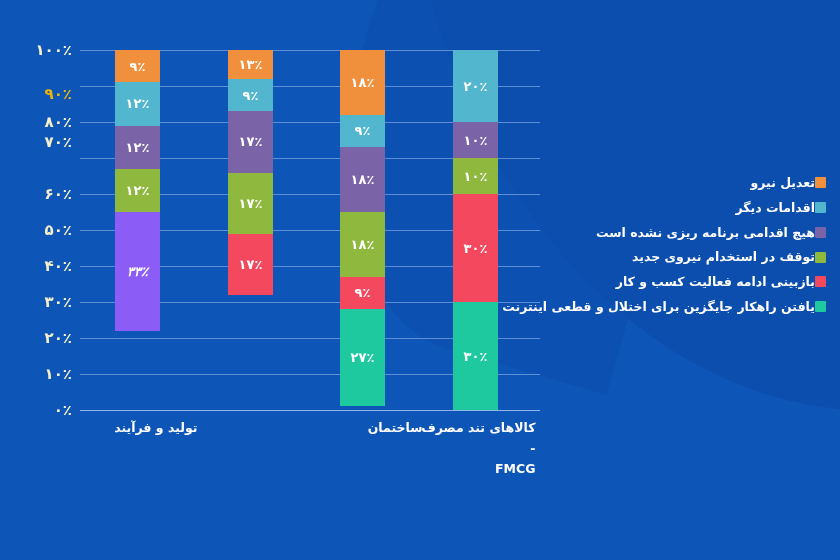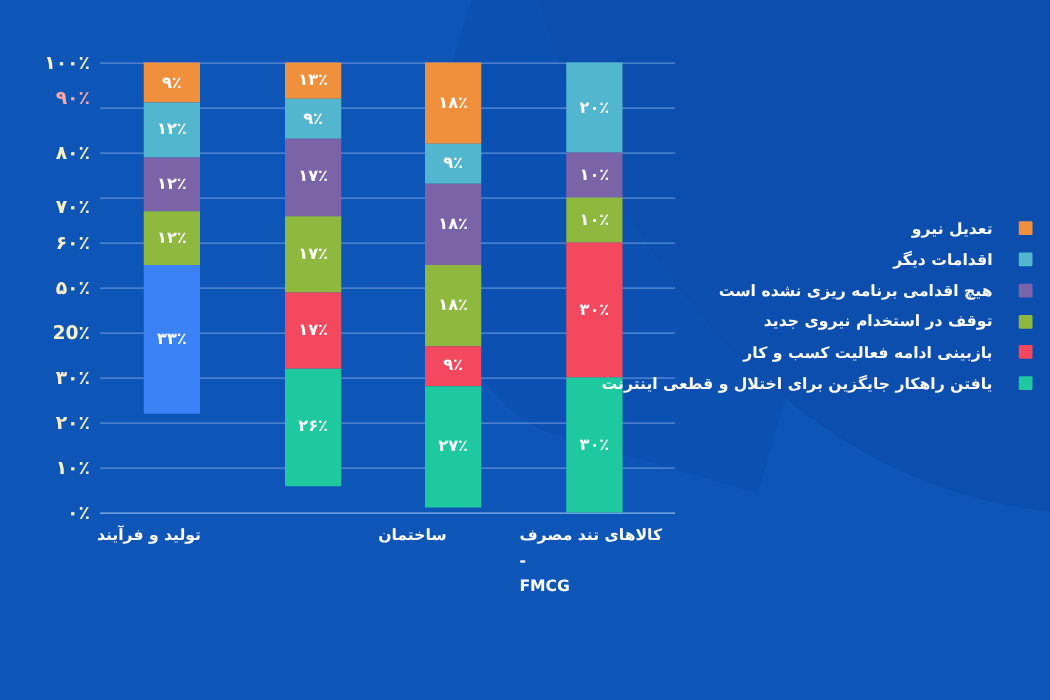--- a/index.html
+++ b/index.html
@@ -73,39 +73,39 @@
     overflow:hidden;
     direction:ltr;
   }
 
   
   #x-axis{position:absolute;left:80px;top:418px;width:460px;height:110px;}
   .xlabel{
     position:absolute;top:0;
     width:120px;
     transform:translateX(-50%);
-    text-align:left;
+    text-align:right;
     color:#FFFFFF;
     font-size:12.5px;
     font-weight:bold;
     line-height:1.65;
     direction:rtl;
   }
 
   
   #legend{
     position:absolute;
     right:14px;top:176px;
     width:268px;
     display:flex;flex-direction:column;
     gap:11px;
   }
   .legend-item{
     display:flex;align-items:center;justify-content:flex-start;
-    gap:21px;
+    gap:0;
     direction:rtl;
   }
   .legend-swatch{
     width:11px;height:11px;flex:0 0 11px;
     border-radius:1px;
   }
   .legend-label{
     color:#FFFFFF;
     font-size:12.5px;
     font-weight:bold;
@@ -119,55 +119,54 @@
 <div id="bg-swoosh"></div>
 <div id="bg-swoosh2"></div>
 
 <div id="chart-root">
 
   <div id="y-axis">
       <div class="ytick" style="top: 360px; color: rgb(246, 240, 200);">۰٪</div>
       <div class="ytick" style="top: 324px; color: rgb(246, 240, 200);">۱۰٪</div>
       <div class="ytick" style="top: 288px; color: rgb(246, 240, 200);">۲۰٪</div>
       <div class="ytick" style="top: 252px; color: rgb(246, 240, 200);">۳۰٪</div>
-      <div class="ytick" style="top: 216px; color: rgb(246, 240, 200);">20٪</div>
+      <div class="ytick" style="top: 216px; color: rgb(246, 240, 200);">۴۰٪</div>
       <div class="ytick" style="top: 180px; color: rgb(246, 240, 200);">۵۰٪</div>
       <div class="ytick" style="top: 144px; color: rgb(246, 240, 200); margin-left: 42px;">۶۰٪</div>
-      <div class="ytick" style="top: 115px; color: rgb(246, 240, 200);">۷۰٪</div>
+      <div class="ytick" style="top: 92px; color: rgb(246, 240, 200);">۷۰٪</div>
       <div class="ytick" style="top: 72px; color: rgb(246, 240, 200);">۸۰٪</div>
-      <div class="ytick" style="top: 28px; color: #fca5a5;">۹۰٪</div>
+      <div class="ytick" style="top: 44px; color: #eab308;">۹۰٪</div>
       <div class="ytick" style="top: 0px; color: rgb(246, 240, 200);">۱۰۰٪</div>
     </div>
 
   <div id="plot">
       <div class="gridline base" style="top: 360px; background: rgb(143, 181, 232);"></div>
       <div class="gridline" style="top: 324px; background: rgb(92, 143, 214);"></div>
       <div class="gridline" style="top: 288px; background: rgb(92, 143, 214);"></div>
       <div class="gridline" style="top: 252px; background: rgb(92, 143, 214);"></div>
       <div class="gridline" style="top: 216px; background: rgb(92, 143, 214);"></div>
       <div class="gridline" style="top: 180px; background: rgb(92, 143, 214);"></div>
       <div class="gridline" style="top: 144px; background: rgb(92, 143, 214);"></div>
       <div class="gridline" style="top: 108px; background: rgb(92, 143, 214);"></div>
       <div class="gridline" style="top: 72px; background: rgb(92, 143, 214);"></div>
       <div class="gridline" style="top: 36px; background: rgb(92, 143, 214);"></div>
       <div class="gridline" style="top: 0px; background: rgb(92, 143, 214);"></div>
       <div class="bar" style="left: 35px; height: 360px;">
         <div class="seg" style="height: 32.4px; background: rgb(241, 144, 60); color: rgb(255, 255, 255);">۹٪</div>
         <div class="seg" style="height: 43.2px; background: rgb(82, 182, 206); color: rgb(255, 255, 255);">۱۲٪</div>
         <div class="seg" style="height: 43.2px; background: rgb(123, 99, 168); color: rgb(255, 255, 255);">۱۲٪</div>
         <div class="seg" style="height: 43.2px; background: rgb(142, 184, 62); color: rgb(255, 255, 255);">۱۲٪</div>
-        <div class="seg" style="height: 118.8px; background: #3b82f6; color: rgb(255, 255, 255);">۳۳٪</div>
+        <div class="seg" style="height: 118.8px; background: #8b5cf6; color: rgb(255, 255, 255); font-style: italic;">۳۳٪</div>
       </div>
       <div class="bar" style="left: 148px; height: 360px;">
         <div class="seg" style="height: 29px; background: rgb(241, 144, 60); color: rgb(255, 255, 255);">۱۳٪</div>
         <div class="seg" style="height: 32.4px; background: rgb(82, 182, 206); color: rgb(255, 255, 255);">۹٪</div>
         <div class="seg" style="height: 61.2px; background: rgb(123, 99, 168); color: rgb(255, 255, 255);">۱۷٪</div>
         <div class="seg" style="height: 61.2px; background: rgb(142, 184, 62); color: rgb(255, 255, 255);">۱۷٪</div>
         <div class="seg" style="height: 61.2px; background: rgb(244, 72, 94); color: rgb(255, 255, 255);">۱۷٪</div>
-        <div class="seg" style="height: 93.6px; background: rgb(30, 201, 160); color: rgb(255, 255, 255);">۲۶٪</div>
       </div>
       <div class="bar" style="left: 260px; height: 360px;">
         <div class="seg" style="height: 64.8px; background: rgb(241, 144, 60); color: rgb(255, 255, 255);">۱۸٪</div>
         <div class="seg" style="height: 32.4px; background: rgb(82, 182, 206); color: rgb(255, 255, 255);">۹٪</div>
         <div class="seg" style="height: 64.8px; background: rgb(123, 99, 168); color: rgb(255, 255, 255);">۱۸٪</div>
         <div class="seg" style="height: 64.8px; background: rgb(142, 184, 62); color: rgb(255, 255, 255);">۱۸٪</div>
         <div class="seg" style="height: 32.4px; background: rgb(244, 72, 94); color: rgb(255, 255, 255);">۹٪</div>
         <div class="seg" style="height: 97.2px; background: rgb(30, 201, 160); color: rgb(255, 255, 255);">۲۷٪</div>
       </div>
       <div class="bar" style="left: 373px; height: 360px;">

